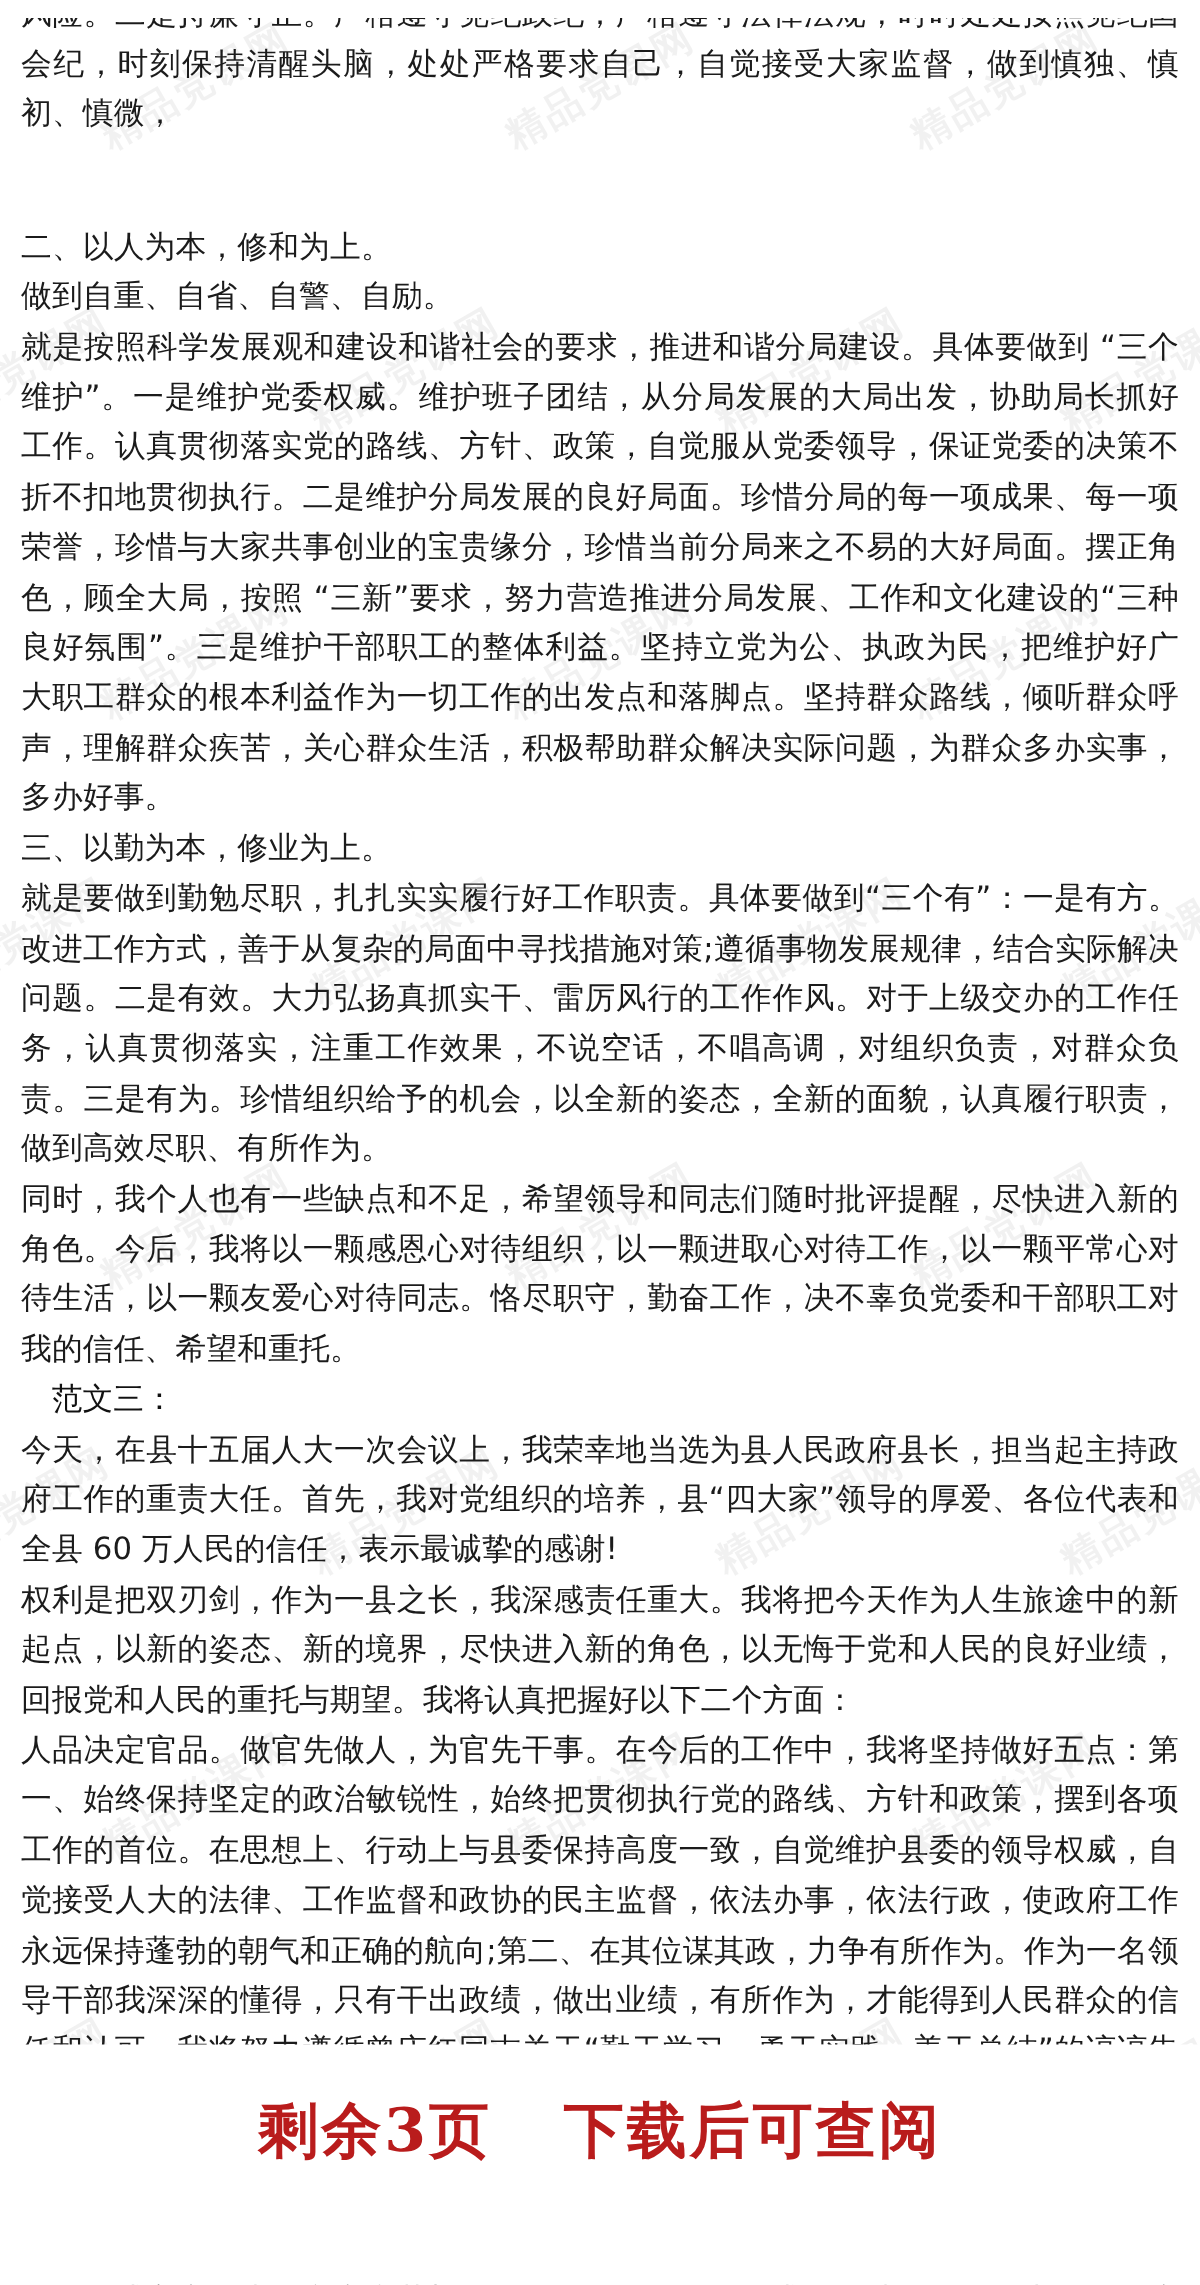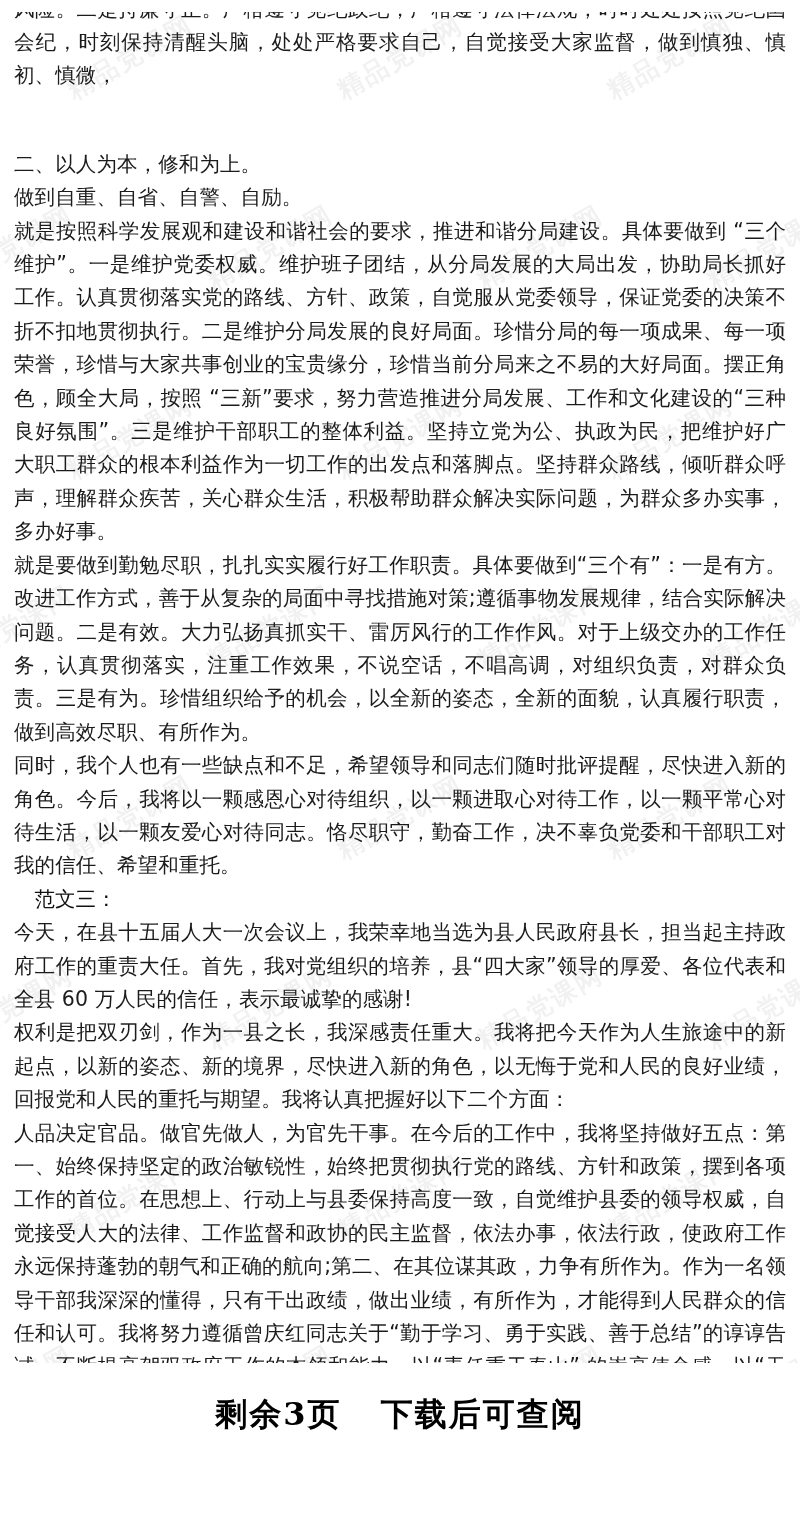--- a/index.html
+++ b/index.html
@@ -92,22 +92,22 @@
     z-index: 3;
     display: flex;
     align-items: flex-start;
     justify-content: center;
     padding-top: 30px;
     background: #ffffff;
   }
   #footer-banner .banner-text {
     font-family: "DejaVu Serif", "Liberation Serif", serif;
     font-weight: 700;
-    font-size: 32px;
-    color: #000000;
+    font-size: 40px;
+    color: #b91c1c;
     letter-spacing: 2px;
     white-space: pre;
     user-select: none;
   }
 </style>
 </head>
 <body>
 
 <div id="watermark-layer">
   <div class="wm" style="left:60px;  top:40px;">精品党课网</div>
@@ -157,20 +157,21 @@
     <div class="line para">会纪，时刻保持清醒头脑，处处严格要求自己，自觉接受大家监督，做到慎独、慎初、慎微，</div>
 
     <div class="blank-gap"></div>
 
     <div class="line para">二、以人为本，修和为上。</div>
 
     <div class="line para">做到自重、自省、自警、自励。</div>
 
     <div class="line para">就是按照科学发展观和建设和谐社会的要求，推进和谐分局建设。具体要做到 “三个维护”。一是维护党委权威。维护班子团结，从分局发展的大局出发，协助局长抓好工作。认真贯彻落实党的路线、方针、政策，自觉服从党委领导，保证党委的决策不折不扣地贯彻执行。二是维护分局发展的良好局面。珍惜分局的每一项成果、每一项荣誉，珍惜与大家共事创业的宝贵缘分，珍惜当前分局来之不易的大好局面。摆正角色，顾全大局，按照 “三新”要求，努力营造推进分局发展、工作和文化建设的“三种良好氛围”。三是维护干部职工的整体利益。坚持立党为公、执政为民，把维护好广大职工群众的根本利益作为一切工作的出发点和落脚点。坚持群众路线，倾听群众呼声，理解群众疾苦，关心群众生活，积极帮助群众解决实际问题，为群众多办实事，多办好事。</div>
 
+    <div class="line para">三、以勤为本，修业为上。</div>
 
     <div class="line para">就是要做到勤勉尽职，扎扎实实履行好工作职责。具体要做到“三个有”：一是有方。改进工作方式，善于从复杂的局面中寻找措施对策;遵循事物发展规律，结合实际解决问题。二是有效。大力弘扬真抓实干、雷厉风行的工作作风。对于上级交办的工作任务，认真贯彻落实，注重工作效果，不说空话，不唱高调，对组织负责，对群众负责。三是有为。珍惜组织给予的机会，以全新的姿态，全新的面貌，认真履行职责，做到高效尽职、有所作为。</div>
 
     <div class="line para">同时，我个人也有一些缺点和不足，希望领导和同志们随时批评提醒，尽快进入新的角色。今后，我将以一颗感恩心对待组织，以一颗进取心对待工作，以一颗平常心对待生活，以一颗友爱心对待同志。恪尽职守，勤奋工作，决不辜负党委和干部职工对我的信任、希望和重托。</div>
 
     <div class="heading">范文三：</div>
 
 
     <div class="line para">今天，在县十五届人大一次会议上，我荣幸地当选为县人民政府县长，担当起主持政府工作的重责大任。首先，我对党组织的培养，县“四大家”领导的厚爱、各位代表和全县 60 万人民的信任，表示最诚挚的感谢!</div>
 

